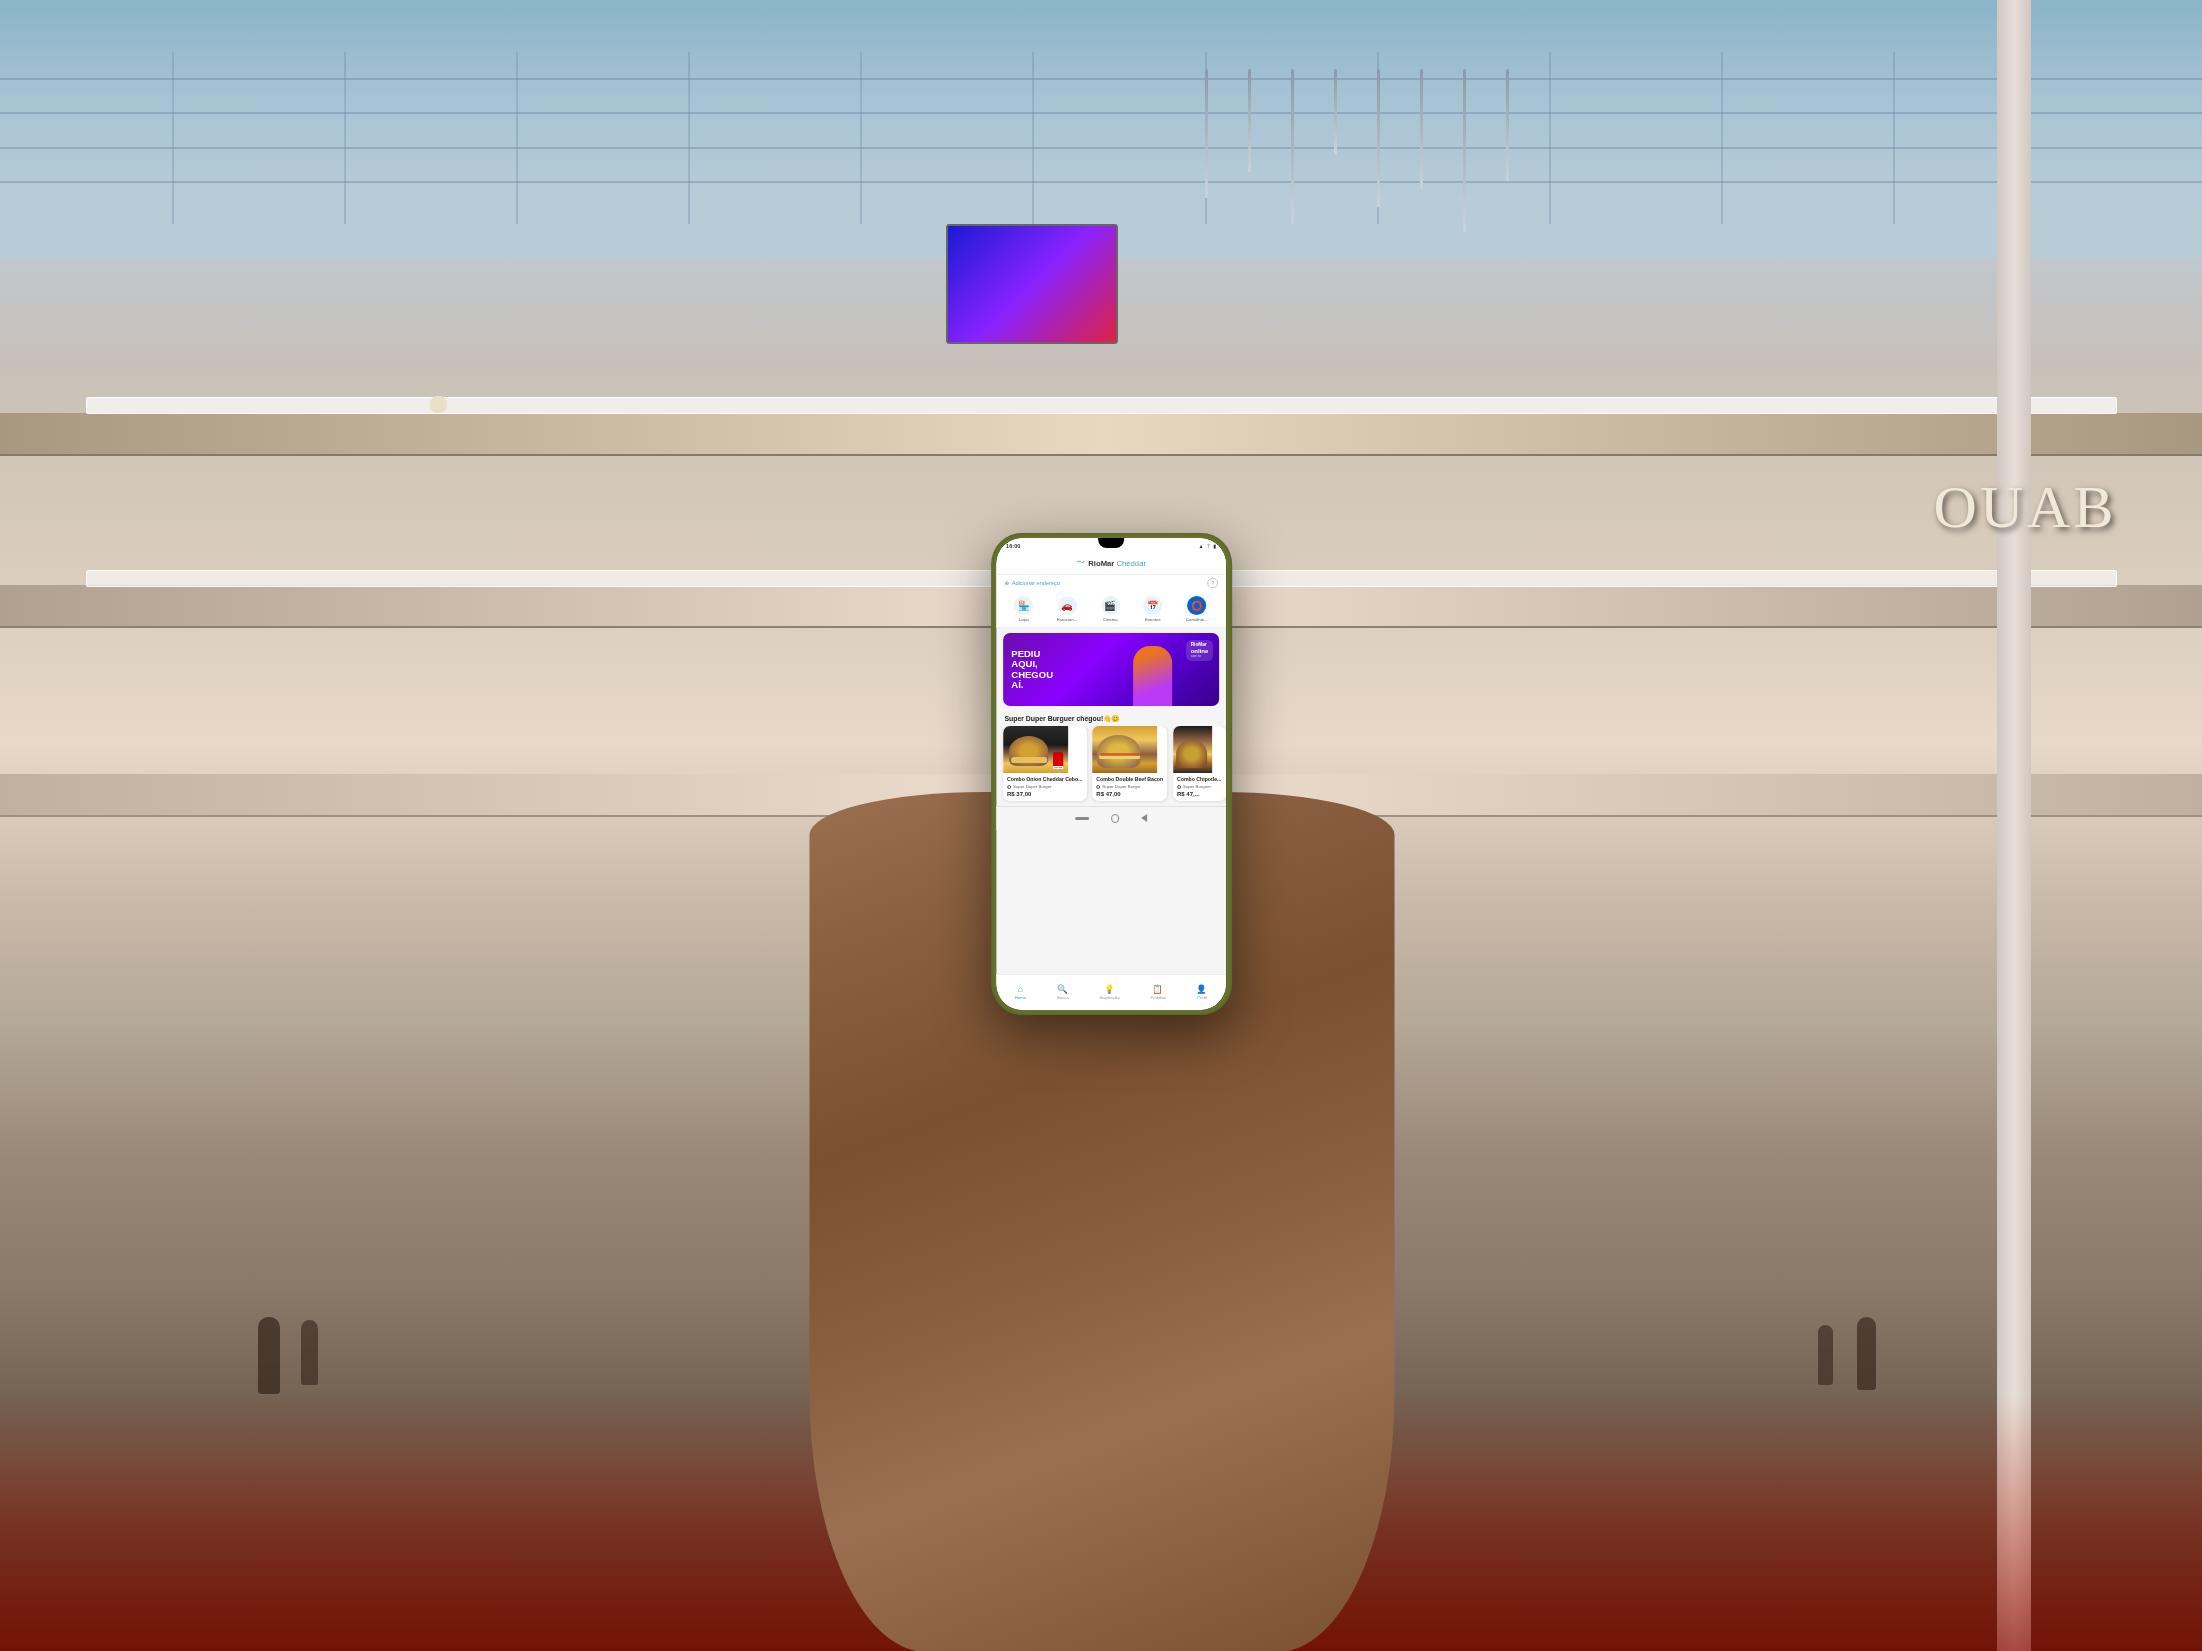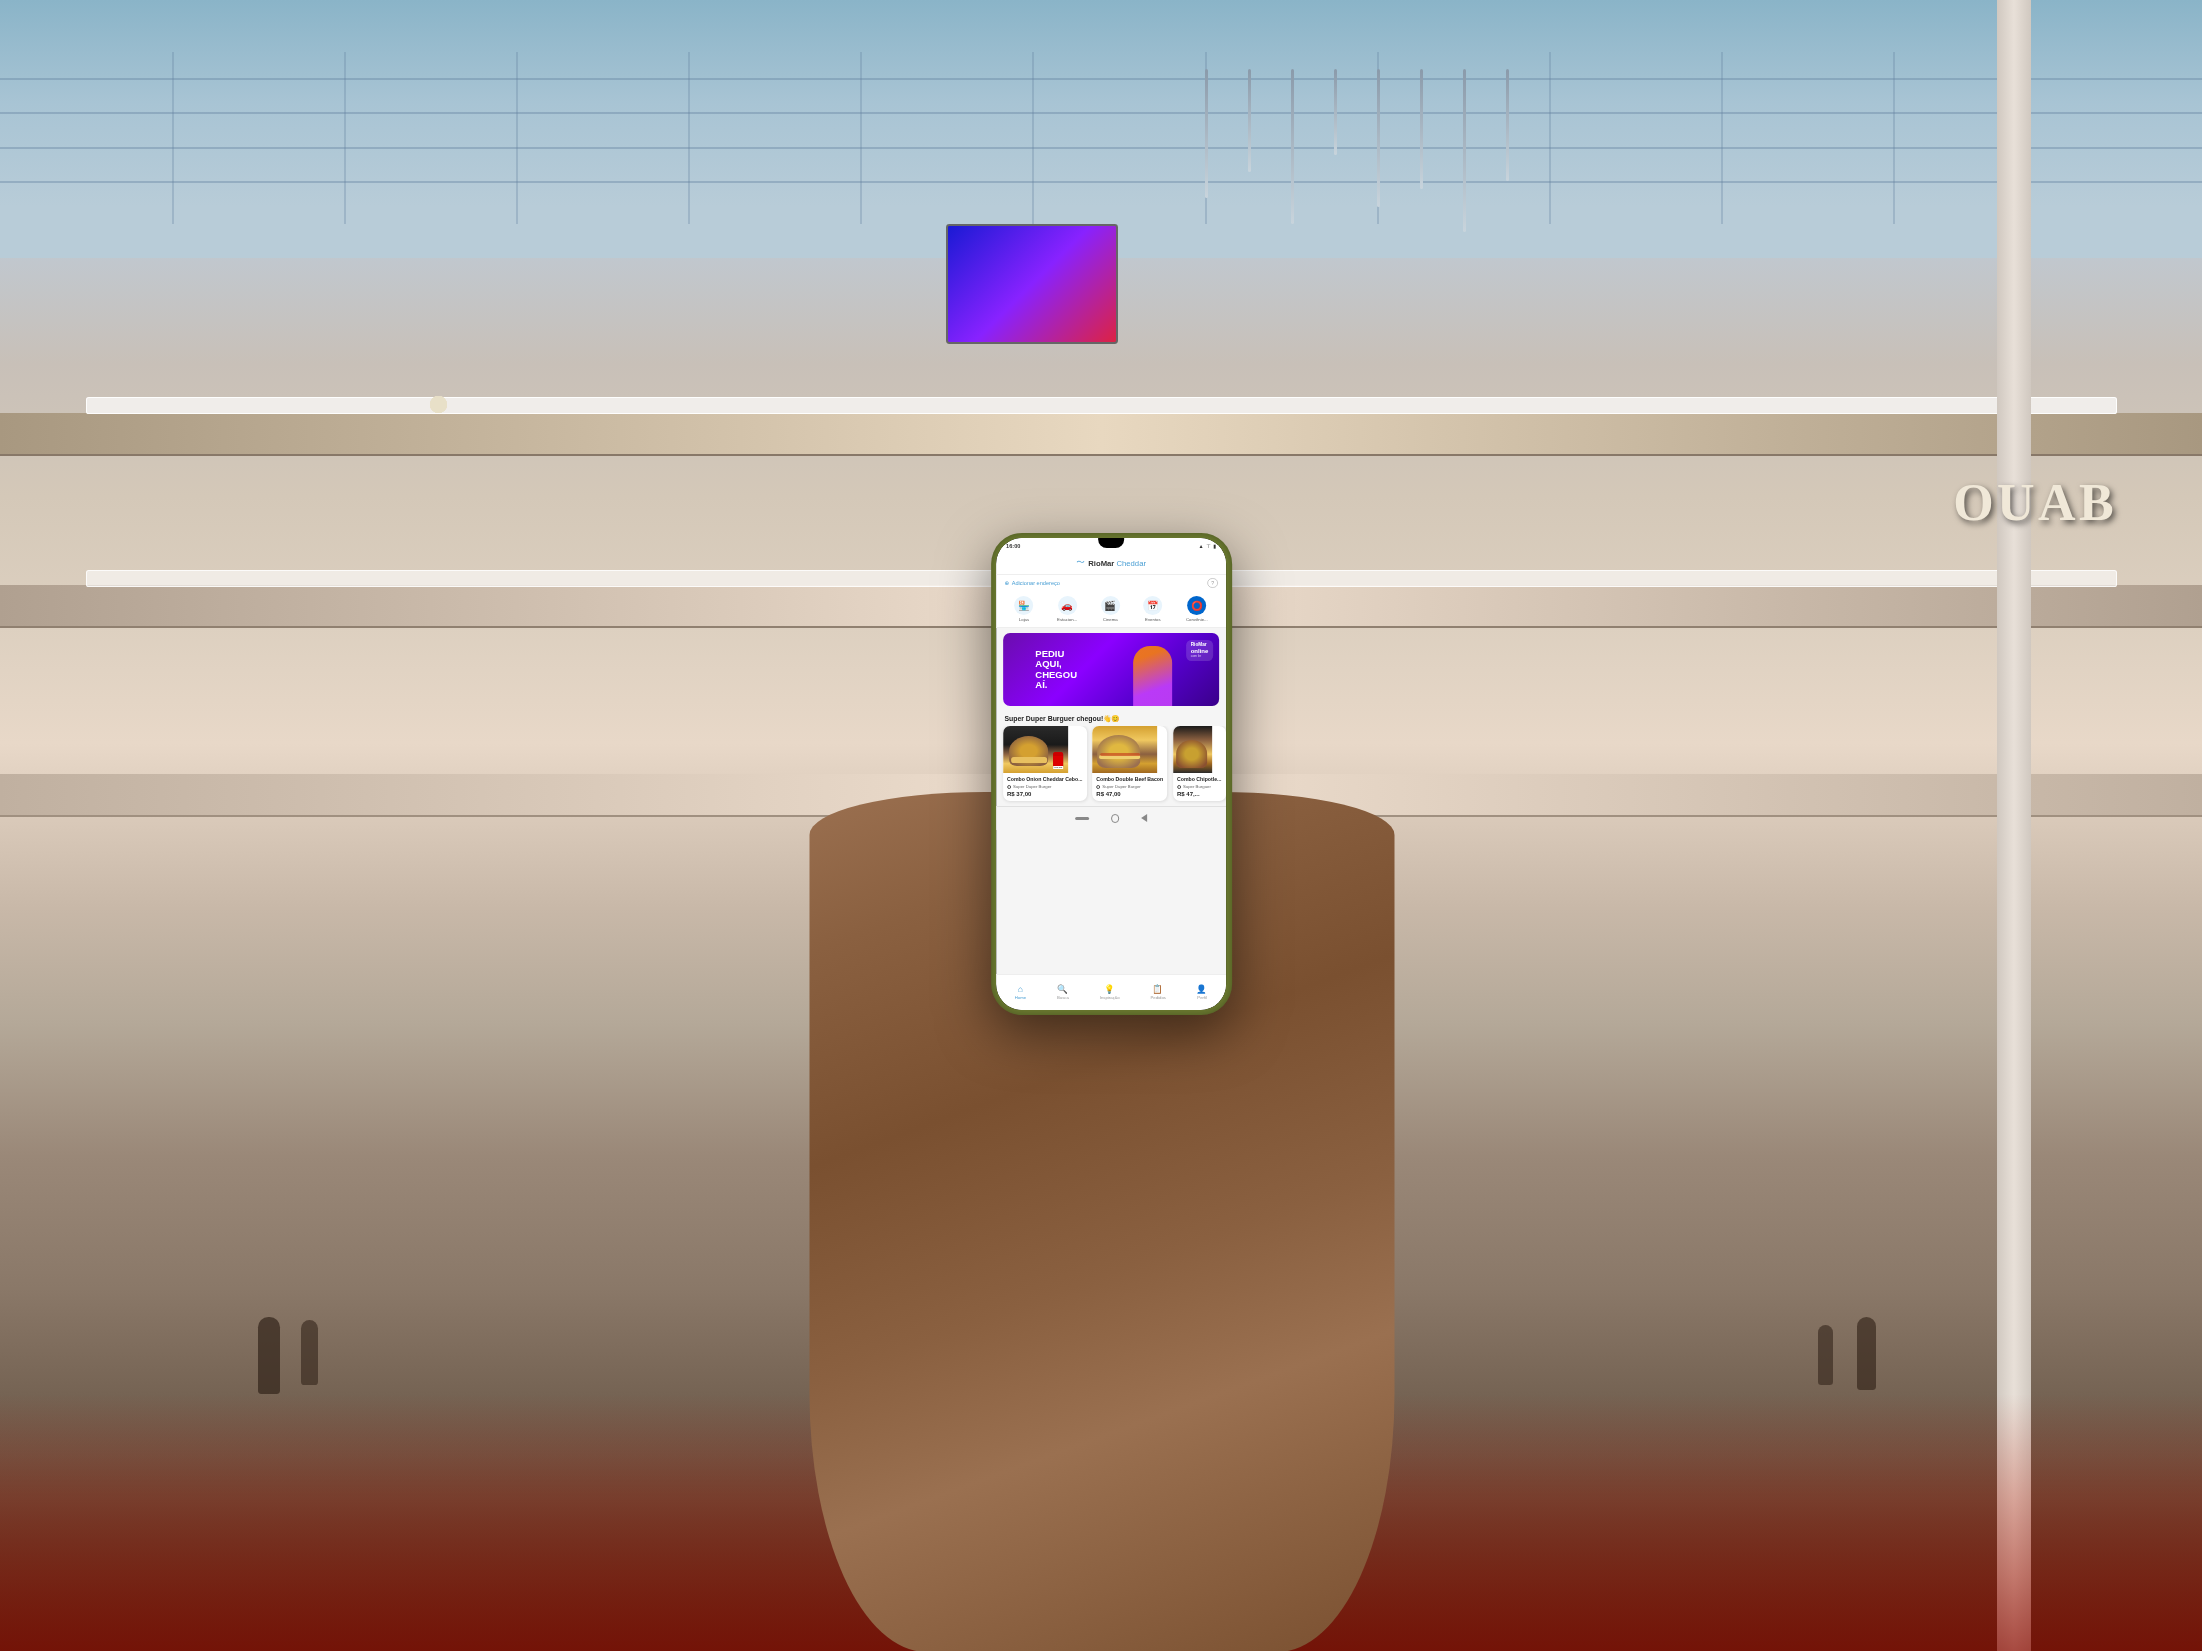--- a/index.html
+++ b/index.html
@@ -190,21 +190,20 @@
       height: 73px;
       background: linear-gradient(135deg, #6a0dad 0%, #8b00ff 40%, #5500cc 70%, #3a008a 100%);
       display: flex;
       align-items: center;
       position: relative;
     }
 
     .banner-text-area {
       padding: 6.9px 8.6px;
       z-index: 2;
-      margin-left: 24px;
     }
 
     .banner-title {
       font-size: 9.5px;
       font-weight: 900;
       color: #fff;
       line-height: 1.1;
       text-transform: uppercase;
     }
 
@@ -510,21 +509,21 @@
   <div style="position:absolute; top:413px; left:0; right:0; height:43px; background:linear-gradient(90deg, #a89880, #c8b8a0, #e8d8c0, #c8b8a0, #a89880); border-bottom:2.6px solid #887868;"></div>
   <div style="position:absolute; top:585px; left:0; right:0; height:43px; background:linear-gradient(90deg, #b0a090, #d0c0b0, #f0e0d0, #d0c0b0, #b0a090); border-bottom:2.6px solid #908070;"></div>
   <div style="position:absolute; top:774px; left:0; right:0; height:43px; background:linear-gradient(90deg, #c0b0a0, #d8c8b8, #f0e0d0, #d8c8b8, #c0b0a0); border-bottom:2.6px solid #a09080;"></div>
 
   <div style="position:absolute; top:397px; left:86px; right:86px; height:17px; background:rgba(255,255,255,0.7); border-radius:2.6px; border:1.7px solid rgba(255,255,255,0.9);"></div>
   <div style="position:absolute; top:570px; left:86px; right:86px; height:17px; background:rgba(255,255,255,0.6); border-radius:2.6px; border:1.7px solid rgba(255,255,255,0.8);"></div>
 
 
   <div class="column col-right"></div>
 
-  <div style="position:absolute; right:86px; top:473px; color:#f0e8d8; font-size:52px; font-weight:700; letter-spacing:3.4px; text-shadow:2.6px 2.6px 6.9px rgba(0,0,0,0.6); font-family:serif;">
+  <div style="position:absolute; right:86px; top:473px; color:#f0e8d8; font-size:60px; font-weight:400; letter-spacing:3.4px; text-shadow:2.6px 2.6px 6.9px rgba(0,0,0,0.6); font-family:serif;">
     <span>OUAB</span>
   </div>
 
   <div style="position:absolute; top:396px; left:430px; display:flex; gap:69px;">
     <div class="spotlight"></div>
     <div class="spotlight"></div>
     <div class="spotlight"></div>
     <div class="spotlight"></div>
     <div class="spotlight"></div>
     <div class="spotlight"></div>

